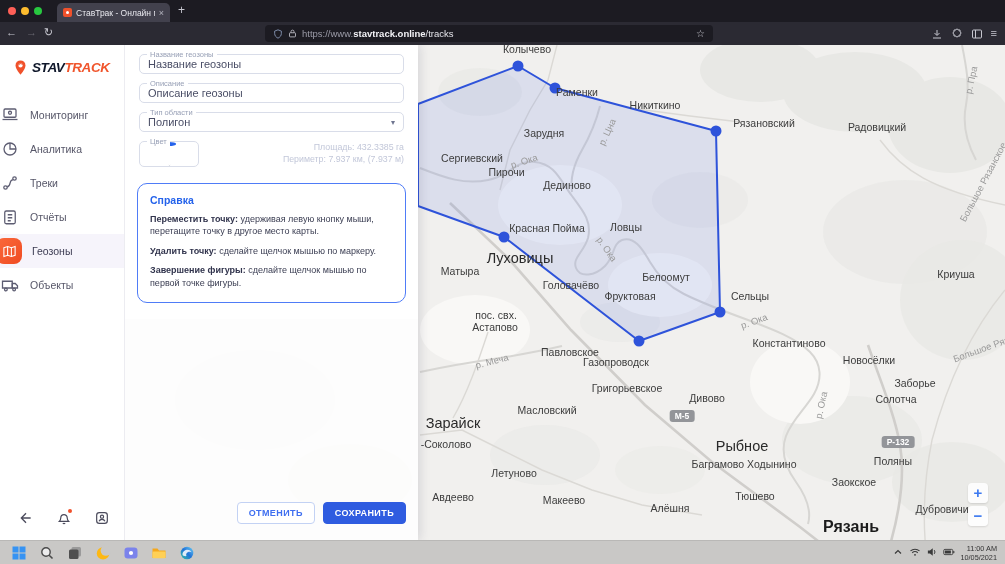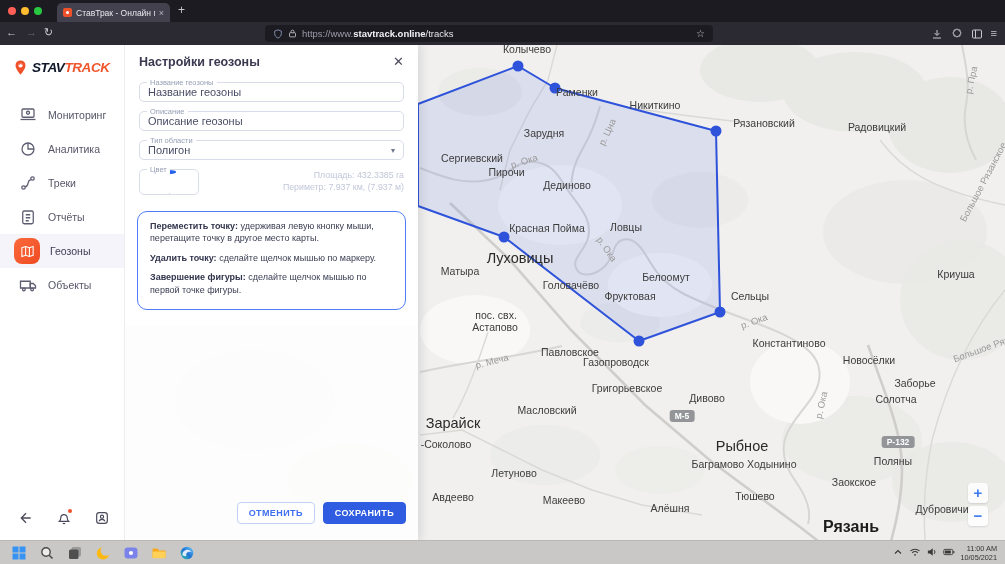--- a/index.html
+++ b/index.html
@@ -48,21 +48,21 @@
     box-shadow:0 1px 2px rgba(0,0,0,.12);}
   .zi{top:438px;}.zo{top:461px;}
   
   .sidebar{position:absolute;left:0;top:45px;width:125px;height:495px;background:#fff;z-index:10;
     border-right:1px solid #ececf1;box-sizing:border-box;}
   .logo{display:flex;align-items:center;gap:3px;padding:14px 0 0 12px;}
   .logo-text{font-size:13.5px;font-weight:bold;font-style:italic;letter-spacing:-0.4px;}
   .logo-stav{color:#0f172a;}
   .logo-track{color:#f0552c;}
   .menu{padding-top:22px;}
-  .side-item{height:34px;display:flex;align-items:center;gap:10px;padding-left:18px;cursor:pointer;}
+  .side-item{height:34px;display:flex;align-items:center;gap:10px;cursor:pointer;}
   .side-item .side-icon{width:20px;height:20px;color:#5d5d72;display:flex;align-items:center;justify-content:center;}
   .side-item .side-icon svg{width:18px;height:18px;}
   .side-label{font-size:10.5px;color:#565668;}
   .side-item.active{background:#f6f4fb;}
   .side-item.active .side-icon{width:26px;height:26px;background:linear-gradient(135deg,#fa6a3c,#f04b22);
     border-radius:8px;color:#fff;margin-left:-4px;}
   .side-item.active .side-icon svg{width:15px;height:15px;}
   .side-item.active .side-label{color:#3c3b52;}
   .side-bottom{position:absolute;bottom:14px;left:18px;width:92px;display:flex;justify-content:space-between;align-items:center;color:#4b4b5c;}
   .side-bottom .sb-ic{position:relative;width:16px;height:16px;}
@@ -350,24 +350,20 @@
     <span class="sb-ic"><svg viewBox="0 0 24 24" fill="none" stroke="currentColor" stroke-width="1.8">
           <rect x="4" y="4" width="16" height="16" rx="4"></rect>
           <circle cx="12" cy="10" r="2.4"></circle>
           <path d="M7.6 17c.8-2 2.5-3 4.4-3s3.6 1 4.4 3"></path>
         </svg></span>
   </div>
 </div>
 
 <div class="panel">
   <div class="panel-top">
-    <div class="panel-head">
-      <span class="panel-title">Настройки геозоны</span>
-      <span class="panel-close">✕</span>
-    </div>
     <div class="field">
       <span class="flabel">Название геозоны</span>
       <span class="fvalue">Название геозоны</span>
     </div>
     <div class="field">
       <span class="flabel">Описание</span>
       <span class="fvalue">Описание геозоны</span>
     </div>
     <div class="field">
       <span class="flabel">Тип области</span>
@@ -381,20 +377,21 @@
         <svg width="9" height="9" viewBox="0 0 24 24" fill="none" stroke="#6f7590" stroke-width="2.4">
             <path d="M5 9l7 7 7-7"></path>
           </svg>
       </div>
       <div class="metrics">
         <div>Площадь: 432.3385 га</div>
         <div>Периметр: 7.937 км, (7.937 м)</div>
       </div>
     </div>
     <div class="help-box">
+      <div class="help-title">Справка</div>
       <div id="help-items">
           <p class="help-p"><b>Переместить точку: </b>удерживая левую кнопку мыши, перетащите точку в другое место карты.</p>
           <p class="help-p"><b>Удалить точку: </b>сделайте щелчок мышью по маркеру.</p>
           <p class="help-p"><b>Завершение фигуры: </b>сделайте щелчок мышью по первой точке фигуры.</p>
         </div>
     </div>
   </div>
   <div class="panel-actions">
     <button class="btn btn-cancel">ОТМЕНИТЬ</button>
     <button class="btn btn-save">СОХРАНИТЬ</button>

